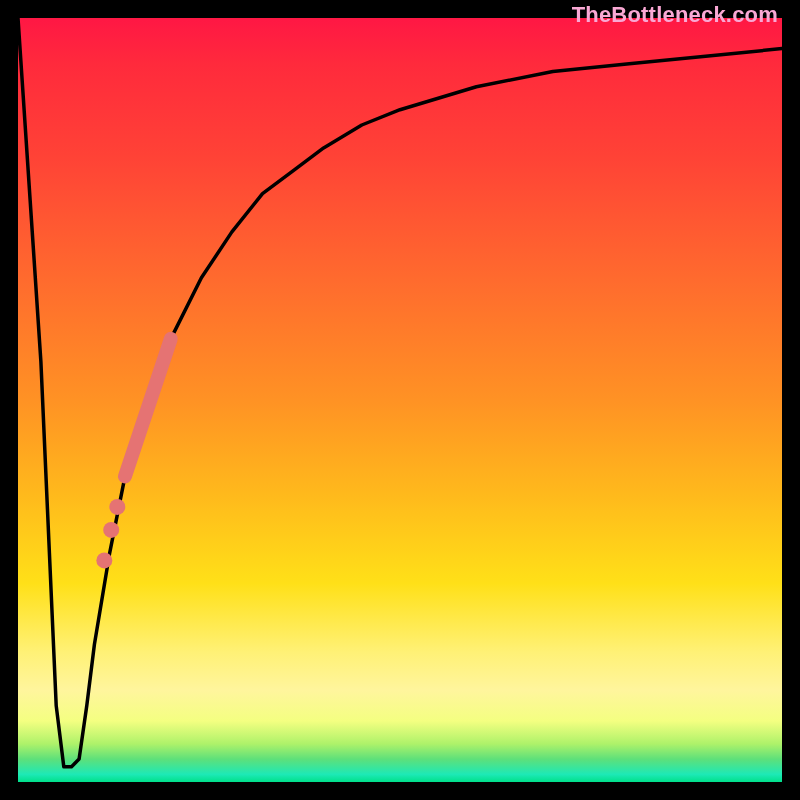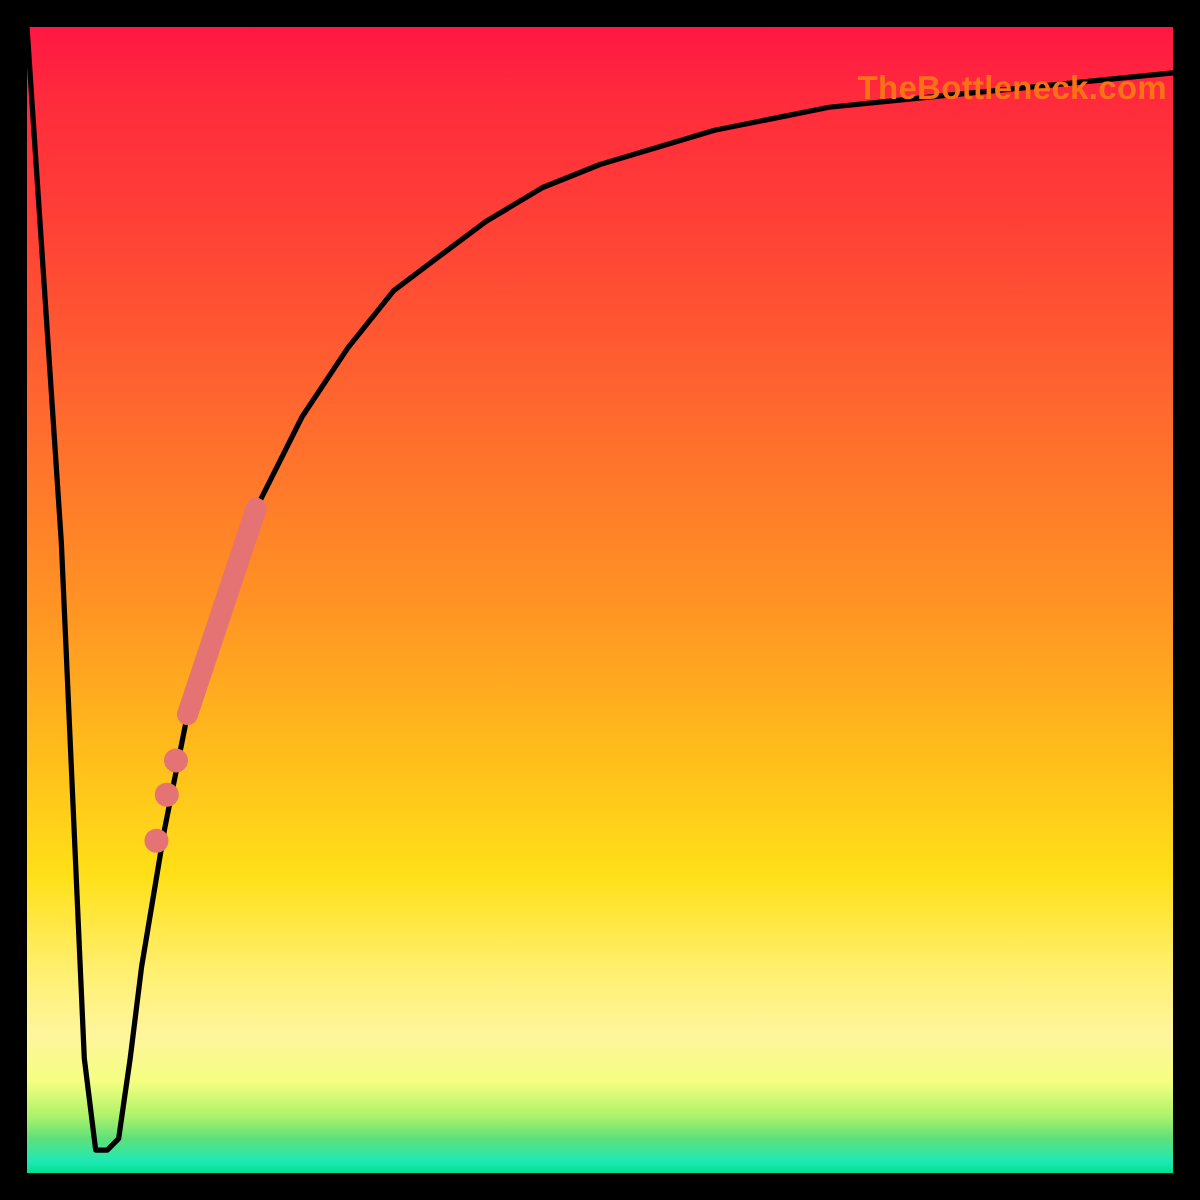--- a/index.html
+++ b/index.html
@@ -39,26 +39,25 @@
       #aef26a 95%,
       #5ee07a 97%,
       #1de9b6 99%,
       #00e08a 100%
     );
   }
   .watermark {
     position: absolute;
     top: 2px;
     right: 22px;
-    color: #f97316;
+    color: #f9a8d4;
     font-size: 22px;
     font-weight: 600;
     letter-spacing: 0.2px;
     user-select: none;
-    margin-top: 44px;
   }
   svg.curve {
     position: absolute;
     left: 0;
     top: 0;
     width: 764px;
     height: 764px;
     overflow: visible;
   }
 </style>

